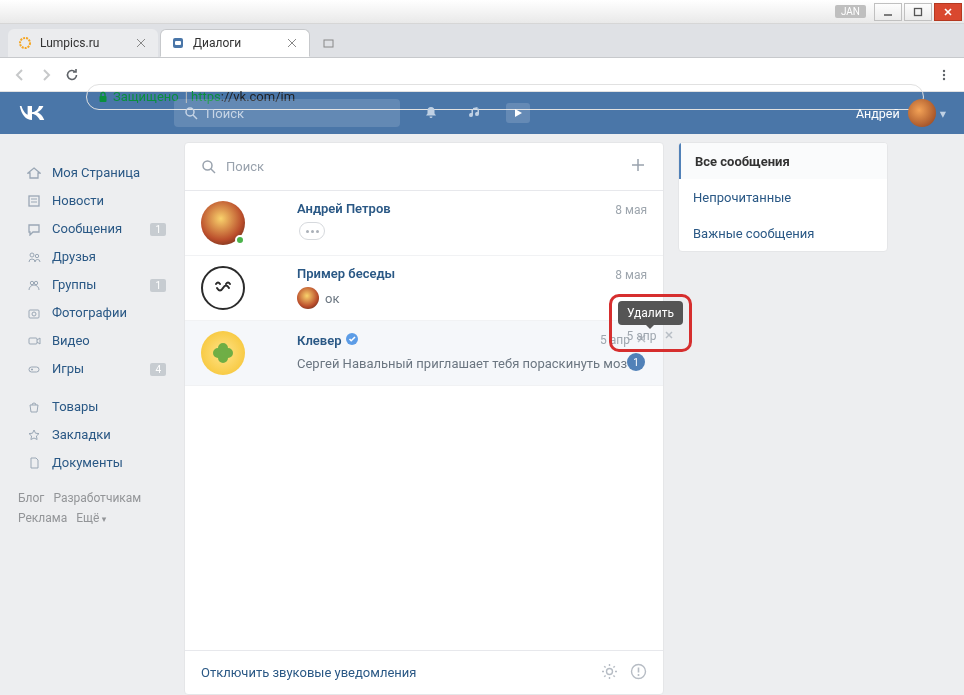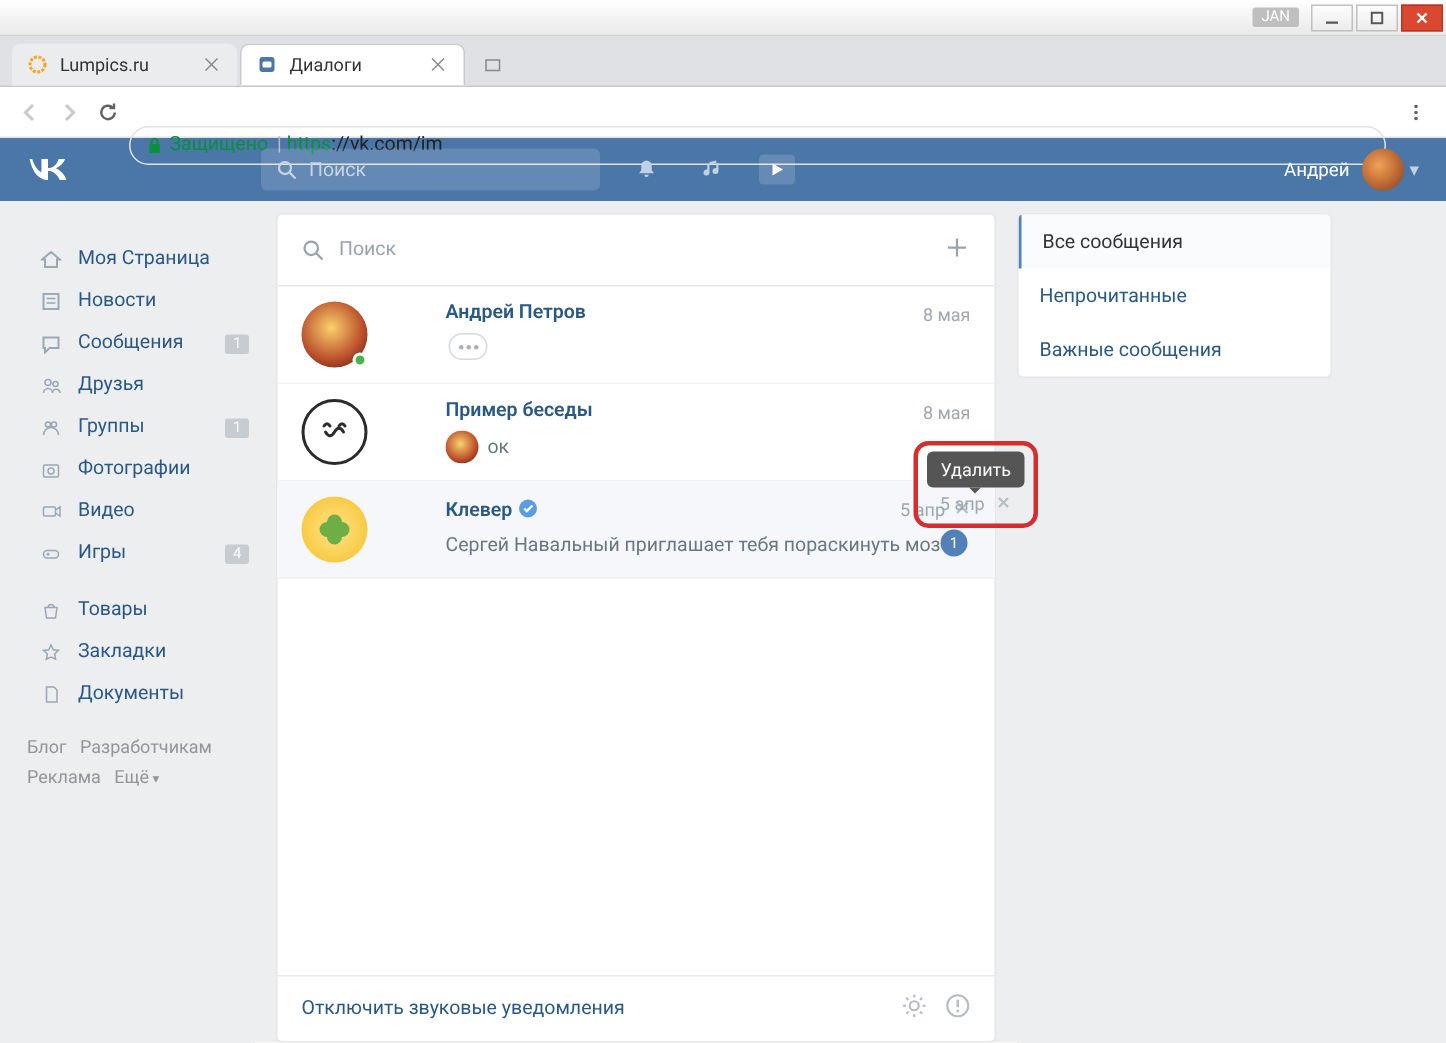--- a/index.html
+++ b/index.html
@@ -74,21 +74,21 @@
   .dlg-snippet .typing { width:26px; height:18px; border:1px solid #d6d9dd; border-radius:10px; display:flex; align-items:center; justify-content:center; margin-left:2px;}
   .dot { width:3px; height:3px; background:#aab0b8; border-radius:50%; margin:0 1px;}
   .dialogs-filler { flex:1;}
   .dialogs-foot { height:44px; border-top:1px solid #e7e8ec; display:flex; align-items:center; padding:0 16px; font-size:13px;}
   .dialogs-foot a { color:#2a5885; text-decoration:none; flex:1;}
   .foot-icon { color:#b6bcc4; margin-left:12px;}
   
   .filters { margin-left:14px; width:210px;}
   .filters-box { background:#fff; border:1px solid #e5e6e8; border-radius:4px; overflow:hidden;}
   .filter-item { height:36px; display:flex; align-items:center; padding:0 14px; font-size:13px; color:#2a5885; }
-  .filter-item.active { border-left:2.5px solid #5181b8; background:#fafbfc; font-weight:400; color:#333;}
+  .filter-item.active { border-left:2.5px solid #5181b8; background:#fafbfc; font-weight:700; color:#333;}
   
   .tooltip-wrap { position:absolute; top:294px; left:609px; z-index:50;}
   .red-ring { border:3px solid #d62e2e; border-radius:10px; padding:4px 6px 6px 6px; background:rgba(255,255,255,0);}
   .ttip { background:#555; color:#fff; font-size:12px; padding:5px 9px; border-radius:4px; position:relative; white-space:nowrap;}
   .ttip::after { content:''; position:absolute; bottom:-4px; left:50%; margin-left:-4px; border-left:4px solid transparent; border-right:4px solid transparent; border-top:4px solid #555;}
   .ttip-under { font-size:12px; color:#9ea6ae; margin-top:4px; display:flex; align-items:center; justify-content:center;}
   .ttip-under .xbtn2 { margin-left:8px; color:#b8bec5;}
 </style>
 </head>
 <body>

